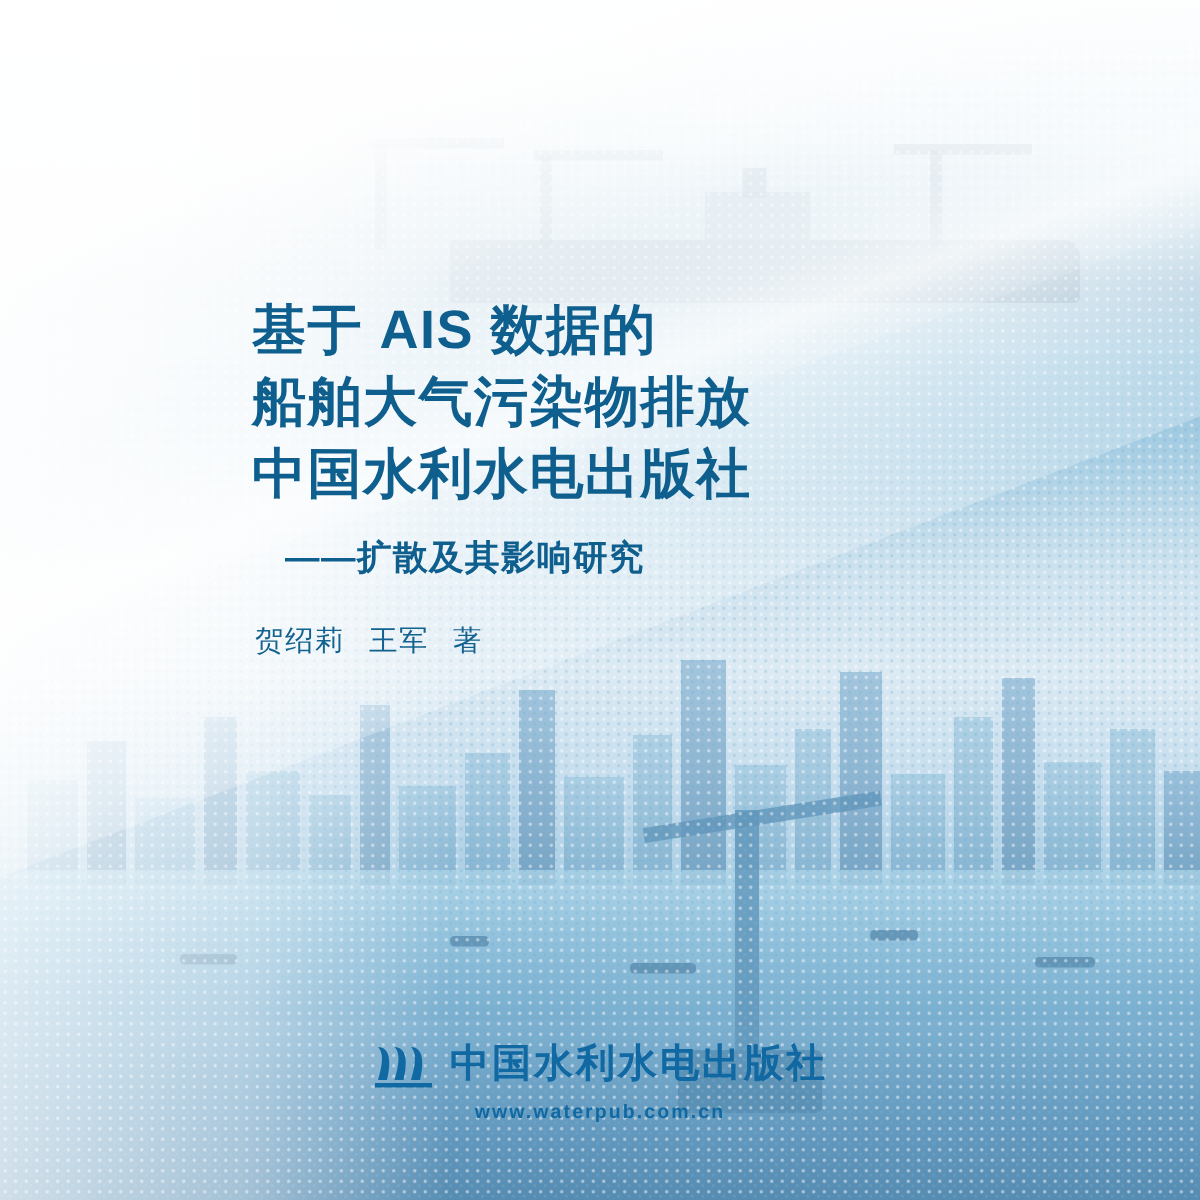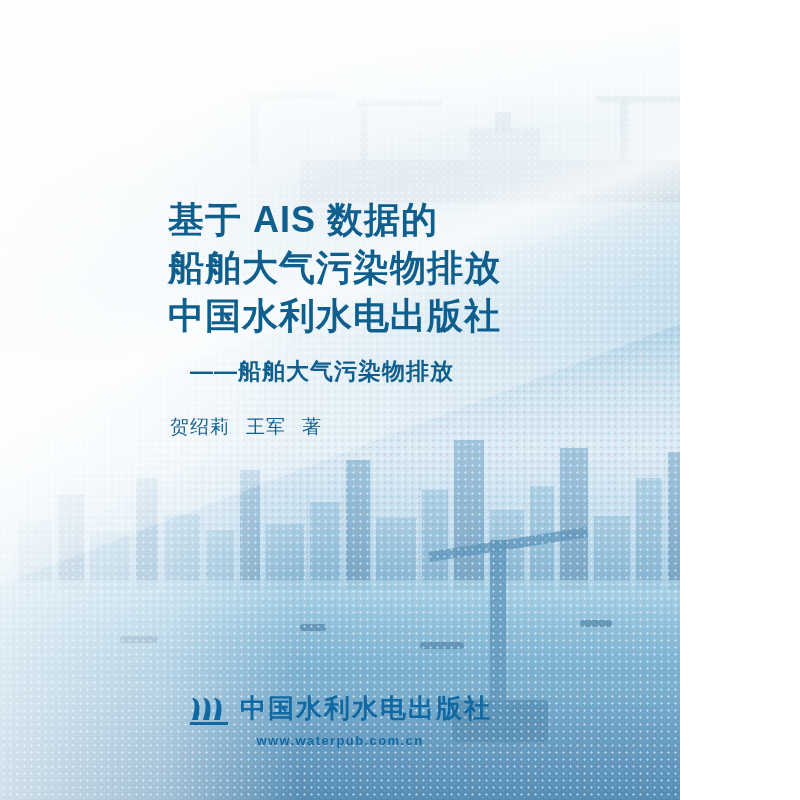--- a/index.html
+++ b/index.html
@@ -10,21 +10,21 @@
   }
   body {
     width: 800px;
     height: 800px;
     font-family: "Liberation Sans", sans-serif;
     overflow: hidden;
   }
 
   .cover {
     position: relative;
-    width: 680px;
+    width: 800px;
     height: 800px;
     background: #ffffff;
     overflow: hidden;
   }
 
   
   .photo-base {
     position: absolute;
     inset: 0;
     background:
@@ -350,21 +350,21 @@
 
   <div class="sweep"></div>
   <div class="sweep2"></div>
   <div class="left-veil"></div>
   <div class="top-veil"></div>
 
   <div class="title-block">
     <div class="title-line">基于 AIS 数据的</div>
     <div class="title-line">船舶大气污染物排放</div>
     <div class="title-line">中国水利水电出版社</div>
-    <div class="subtitle">——船舶大气污染物排放</div>
+    <div class="subtitle">——扩散及其影响研究</div>
   </div>
 
   <div class="authors">
     <span>贺绍莉</span><span class="gap"></span><span>王军</span><span class="gap"></span><span>著</span>
   </div>
 
   <div class="publisher">
     <div class="pub-row">
       <svg class="pub-mark" viewBox="0 0 42 34" aria-hidden="true">
         <path d="M4 6 C12 6, 13 16, 10 28 L4 28 C7 18, 8 10, 4 6 Z" fill="#1169a3"></path>

